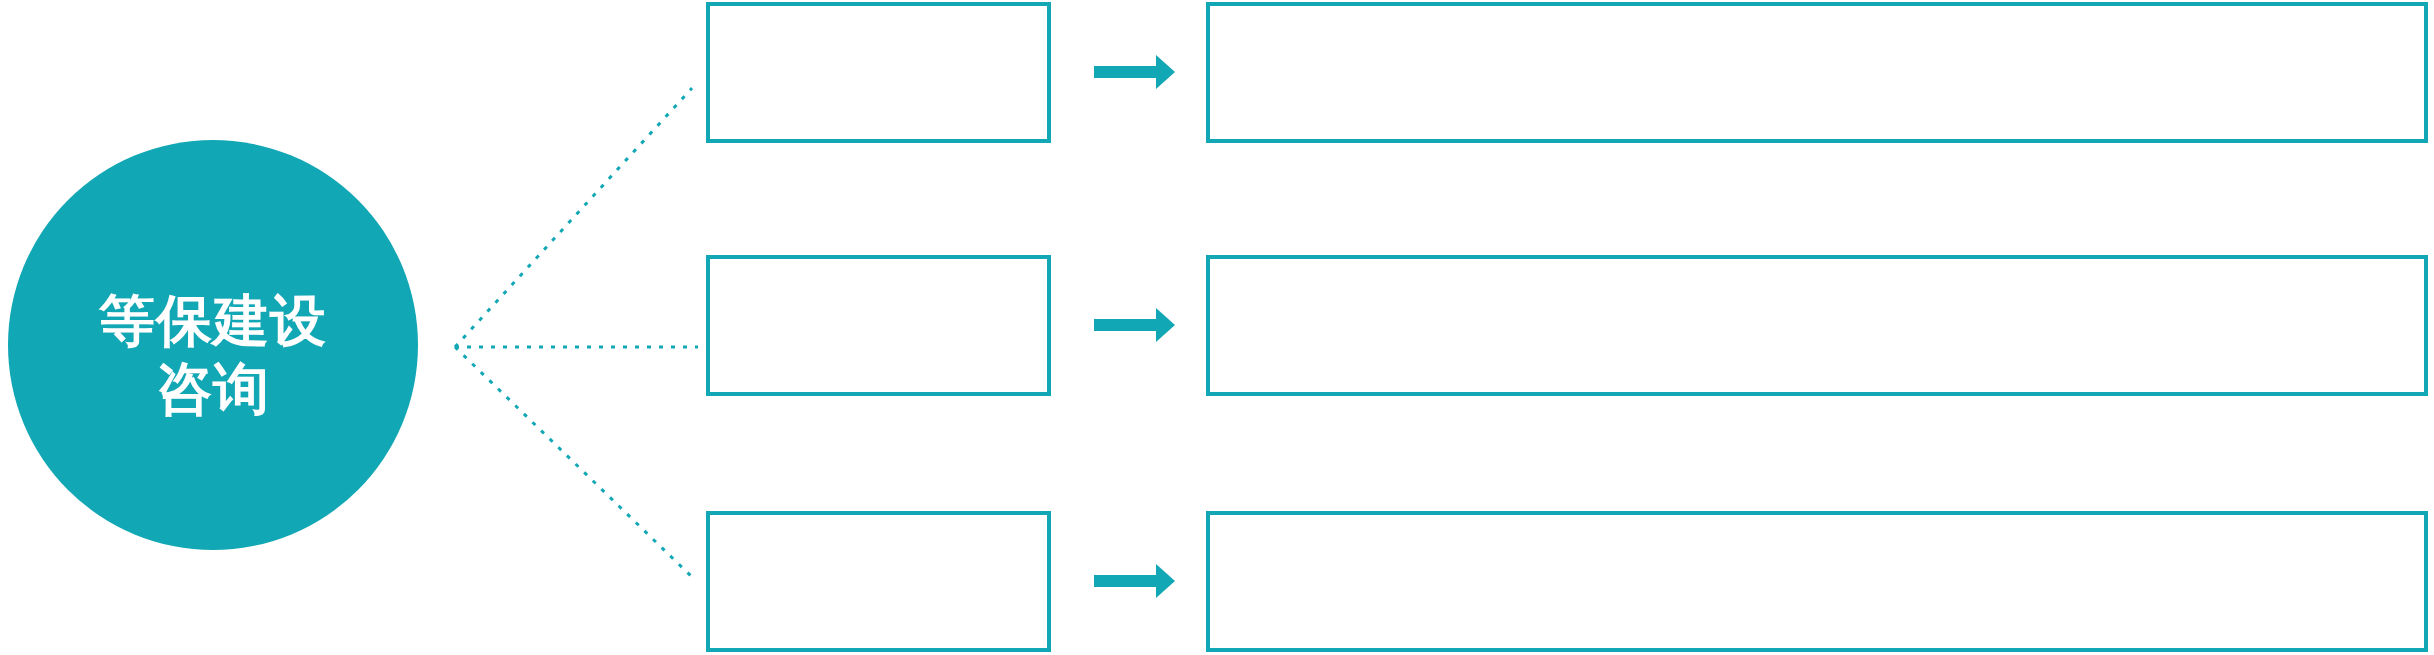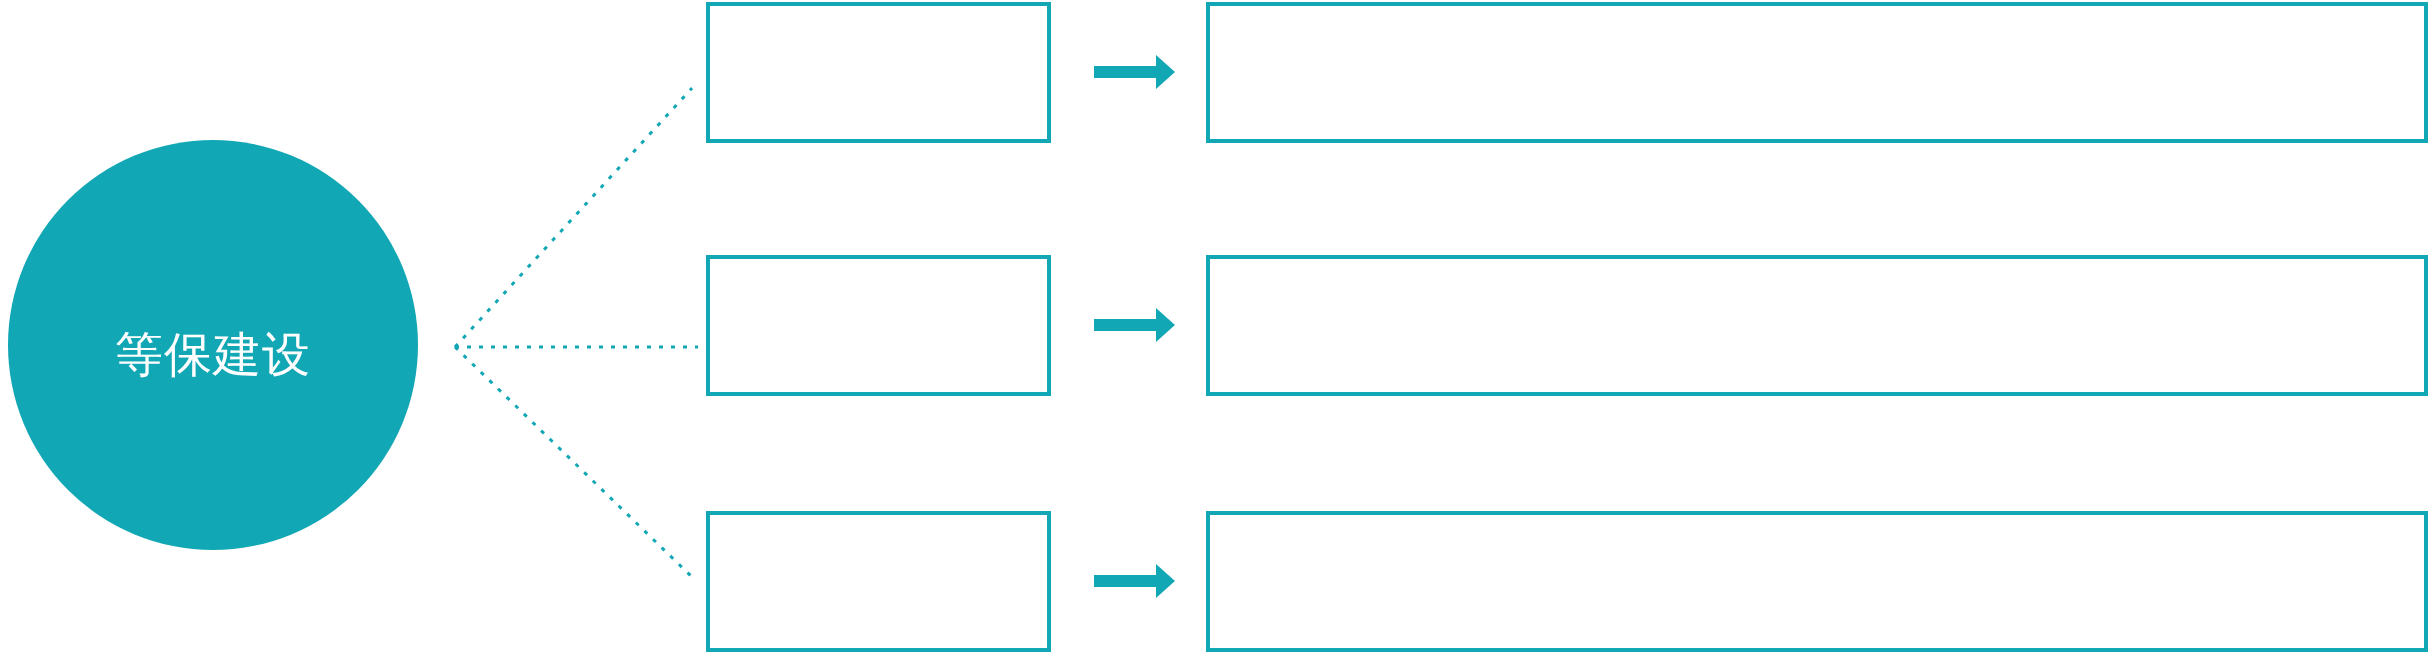--- a/index.html
+++ b/index.html
@@ -28,22 +28,22 @@
     width: 410px;
     height: 410px;
     border-radius: 50%;
     background: var(--teal);
     display: flex;
     align-items: center;
     justify-content: center;
   }
   .hub-label {
     color: var(--text);
-    font-size: 48px;
-    font-weight: 400;
+    font-size: 56px;
+    font-weight: 700;
     line-height: 1.22;
     text-align: center;
     letter-spacing: 1px;
     transform: translateY(10px);
   }
 
   
   svg.connectors {
     position: absolute;
     left: 0;
@@ -84,20 +84,21 @@
   .arrow rect, .arrow polygon { fill: var(--teal); }
 </style>
 </head>
 <body>
 
 <div class="stage">
 
   <div class="hub">
     <div class="hub-label">
       <div>等保建设</div>
+      <div>咨询</div>
     </div>
   </div>
 
   <svg class="connectors" viewBox="0 0 2434 655" aria-hidden="true">
     <line x1="455" y1="347" x2="692" y2="88"></line>
     <line x1="455" y1="347" x2="698" y2="347"></line>
     <line x1="455" y1="347" x2="692" y2="577"></line>
   </svg>
 
   <div class="box small r1"></div>

